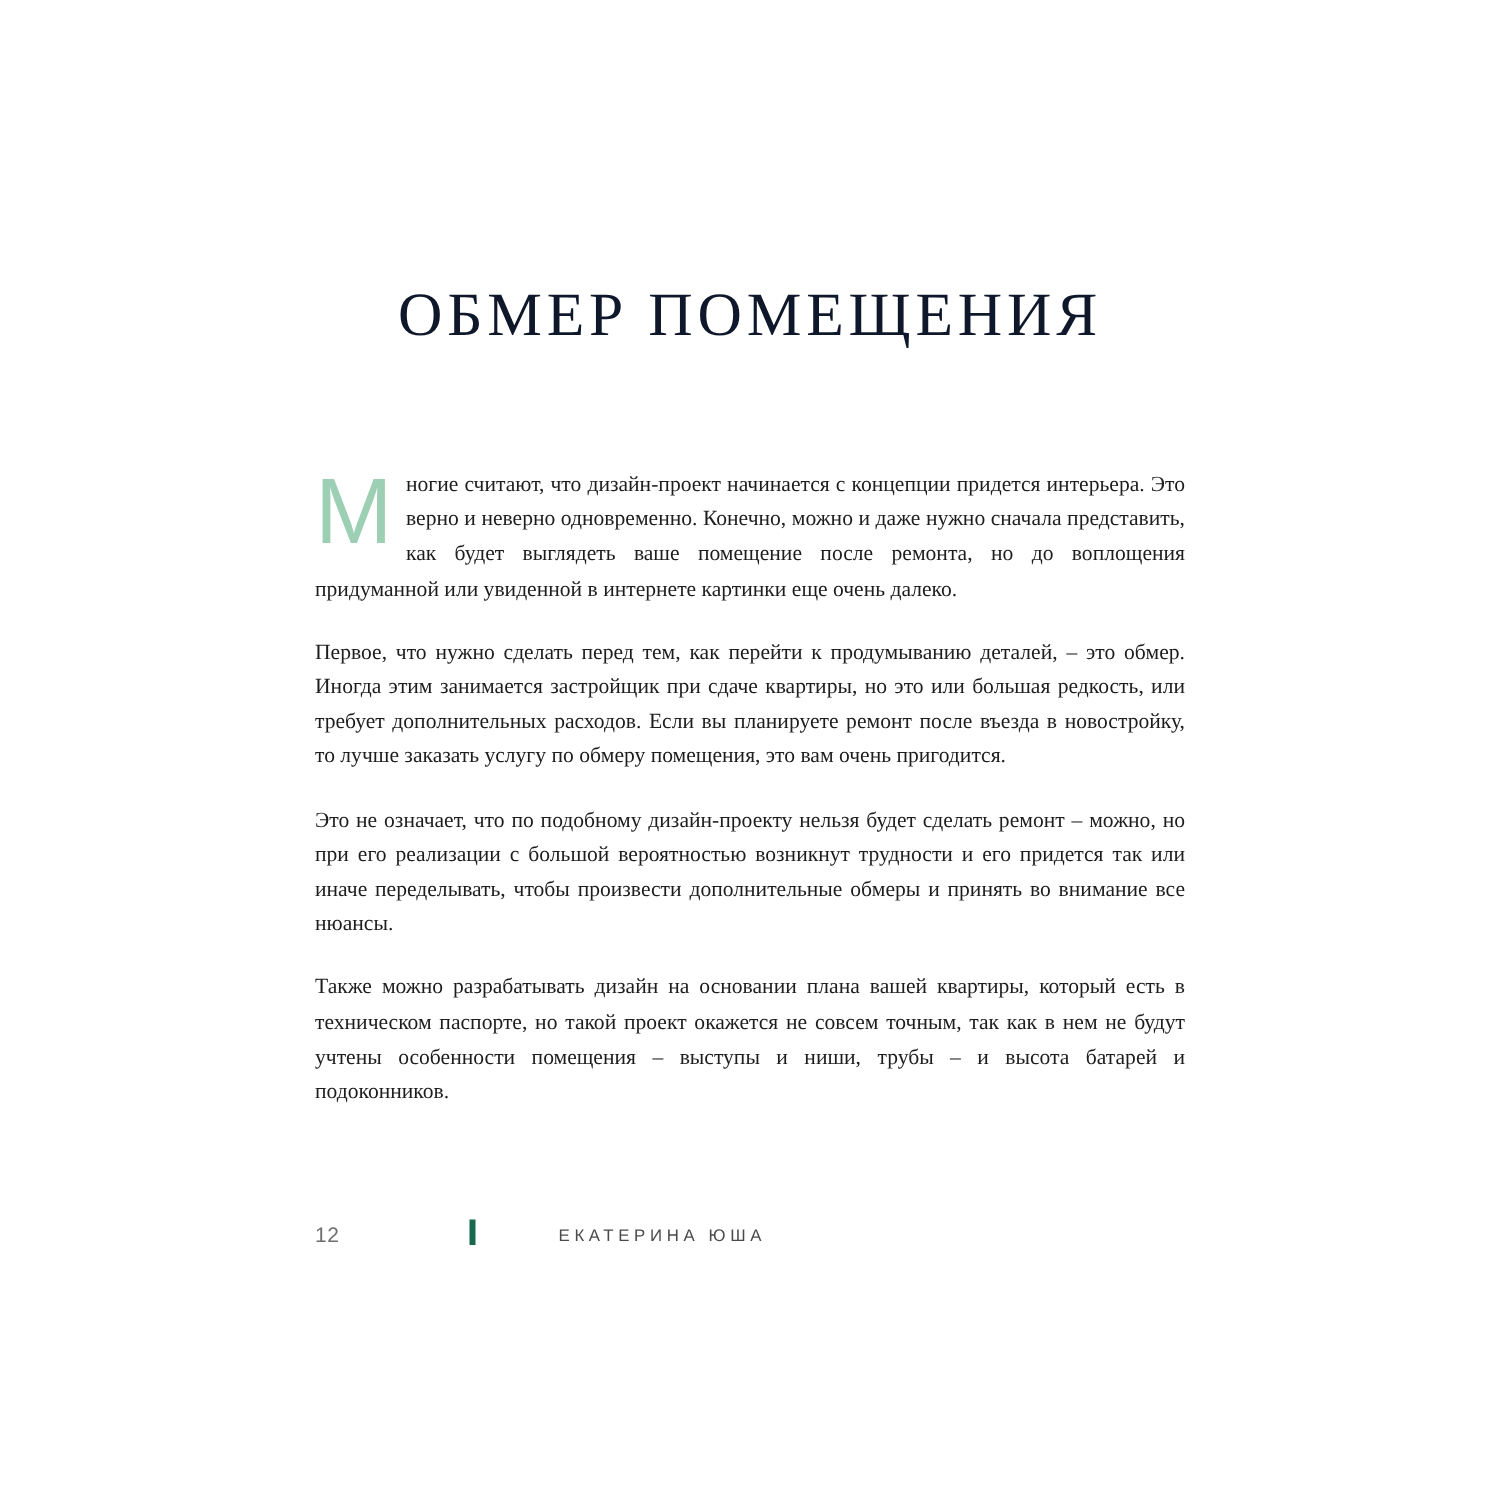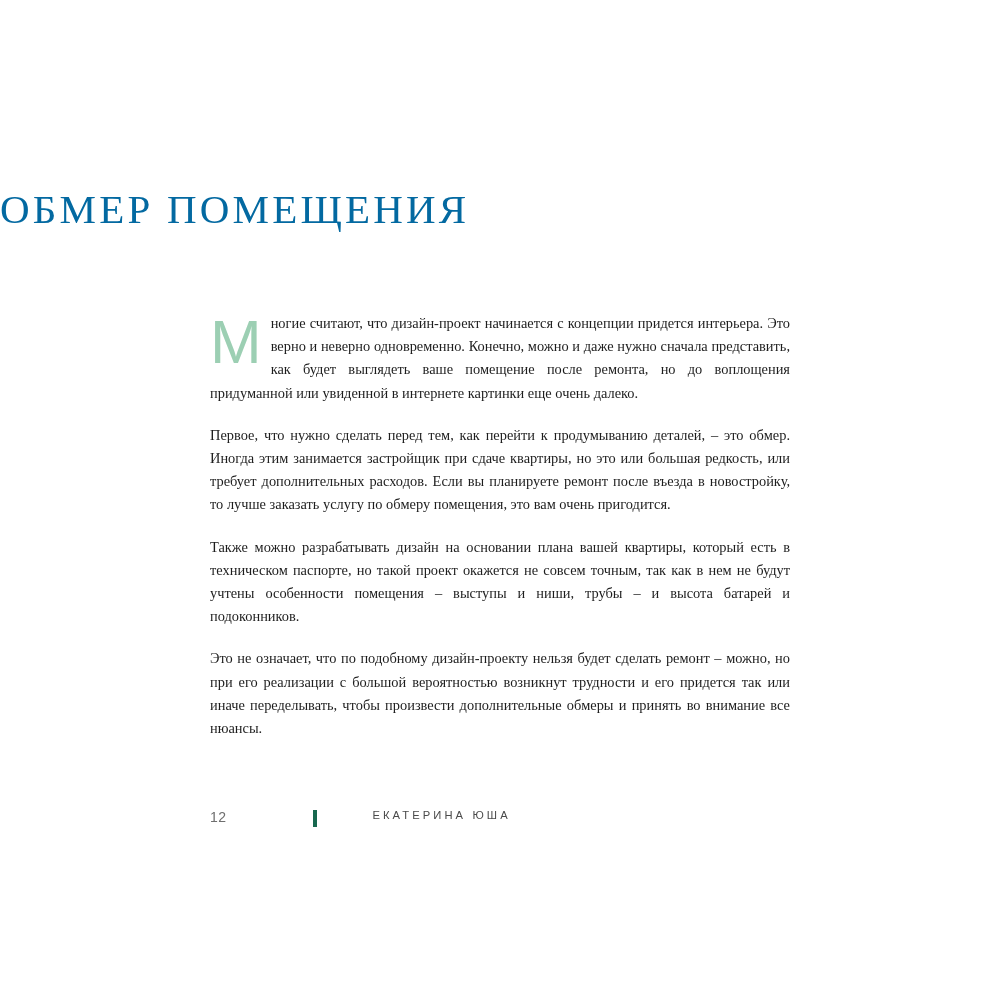--- a/index.html
+++ b/index.html
@@ -18,21 +18,22 @@
     font-family: "Liberation Serif", "DejaVu Serif", serif;
     box-sizing: border-box;
   }
 
   
   .chapter-title {
     position: absolute;
     left: 0;
     right: 0;
     top: 160px;
-    color: #0369a1;
+    text-align: center;
+    color: #0f172a;
     font-family: "Liberation Serif", "DejaVu Serif", serif;
     font-size: 41px;
     font-weight: 400;
     letter-spacing: 3.2px;
     line-height: 1.1;
     white-space: nowrap;
   }
 
   
   .content {
@@ -75,21 +76,21 @@
     letter-spacing: 0;
     -webkit-font-smoothing: antialiased;
   }
 
   
   .footer {
     position: absolute;
     left: 210px;
     top: 810px;
     display: flex;
-    align-items: flex-start;
+    align-items: flex-end;
     height: 20px;
     gap: 40px;
   }
 
   .folio {
     font-family: "Liberation Sans", "DejaVu Sans", sans-serif;
     font-size: 14px;
     color: #6e6e6e;
     letter-spacing: 0.4px;
     line-height: 1;
@@ -122,23 +123,23 @@
   <h1 class="chapter-title">ОБМЕР ПОМЕЩЕНИЯ</h1>
 
   <div class="content">
 
     <p class="para para-dropcap">
       <span class="dropcap">М</span><span>ногие считают, что дизайн-проект начинается с концепции придется интерьера. Это верно и неверно одновременно. Конечно, можно и даже нужно сначала представить, как будет выглядеть ваше помещение после ремонта, но до воплощения придуманной или увиденной в интернете картинки еще очень далеко.</span>
     </p>
 
     <p class="para">Первое, что нужно сделать перед тем, как перейти к продумыванию деталей, – это обмер. Иногда этим занимается застройщик при сдаче квартиры, но это или большая редкость, или требует дополнительных расходов. Если вы планируете ремонт после въезда в новостройку, то лучше заказать услугу по обмеру помещения, это вам очень пригодится.</p>
 
+    <p class="para">Это не означает, что по подобному дизайн-проекту нельзя будет сделать ремонт – можно, но при его реализации с большой вероятностью возникнут трудности и его придется так или иначе переделывать, чтобы произвести дополнительные обмеры и принять во внимание все нюансы.</p>
+
     <p class="para">Также можно разрабатывать дизайн на основании плана вашей квартиры, который есть в техническом паспорте, но такой проект окажется не совсем точным, так как в нем не будут учтены особенности помещения – выступы и ниши, трубы – и высота батарей и подоконников.</p>
-
-    <p class="para">Это не означает, что по подобному дизайн-проекту нельзя будет сделать ремонт – можно, но при его реализации с большой вероятностью возникнут трудности и его придется так или иначе переделывать, чтобы произвести дополнительные обмеры и принять во внимание все нюансы.</p>
 
   </div>
 
   <div class="footer">
     <span class="folio">12</span>
     <span class="footer-rule"></span>
     <span class="footer-author">ЕКАТЕРИНА ЮША</span>
   </div>
 
 </div>

